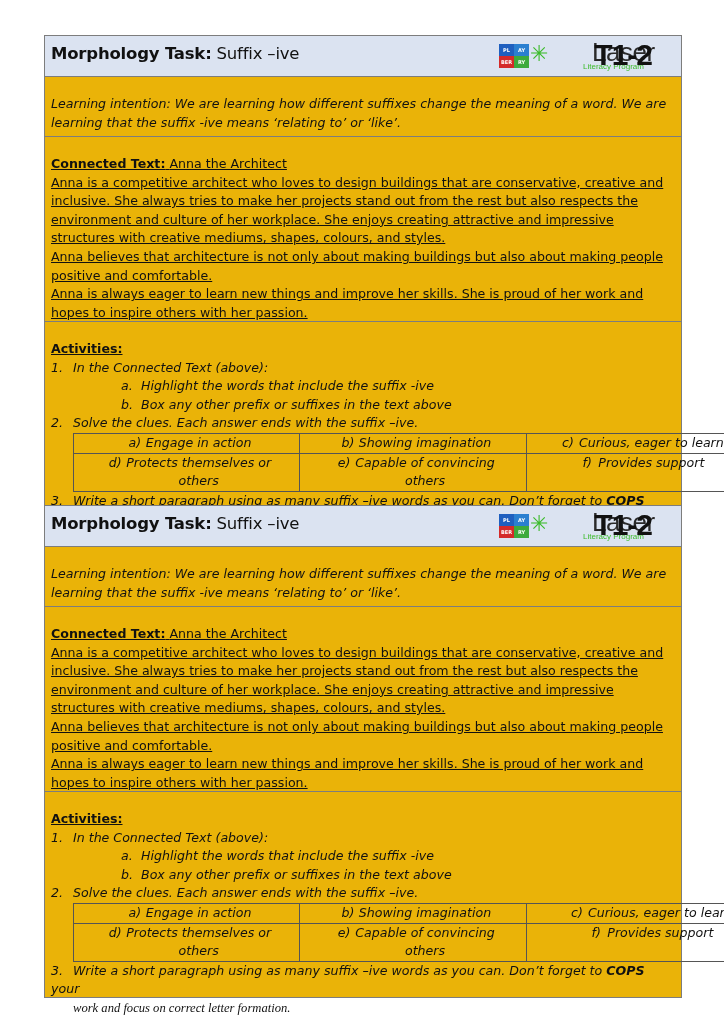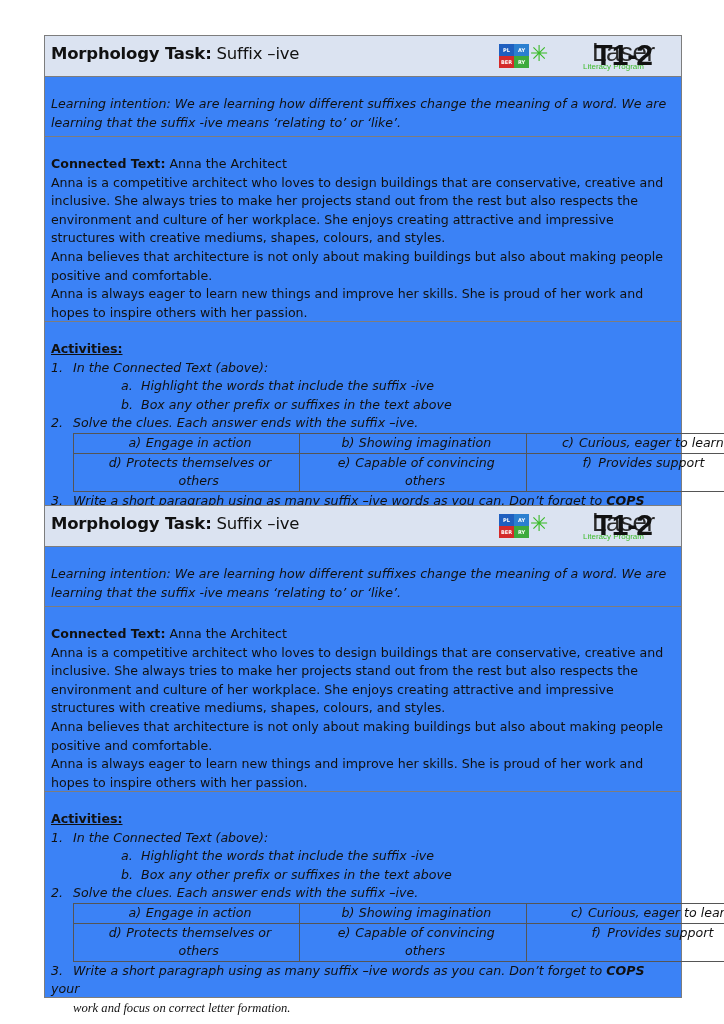--- a/index.html
+++ b/index.html
@@ -1,38 +1,38 @@
 <!DOCTYPE html>
 <html><head>
 <meta charset="utf-8">
 <style>
   html, body { margin: 0; padding: 0; background: #ffffff; }
   body { width: 724px; height: 1024px; position: relative; overflow: hidden;
          font-family: "DejaVu Sans", sans-serif; color: #111; }
-  .card { position: absolute; left: 44px; width: 636px; border: 1px solid #7d7d7d; background: #3b82f6; }
+  .card { position: absolute; left: 44px; width: 636px; border: 1px solid #7d7d7d; background: #eab308; }
   .card.c1 { top: 35px; }
   .card.c2 { top: 505px; }
   .hdr { height: 40px; background: #dbe3f1; border-bottom: 1px solid #7d7d7d; position: relative; }
   .hdr-title { position: absolute; left: 6px; top: 8px; font-size: 16.5px; white-space: nowrap; letter-spacing: -0.2px; }
   .hdr-title b { font-weight: bold; }
   .logo { position: absolute; right: 12px; top: 4px; height: 32px; width: 170px; }
   .puzzle { position: absolute; left: 0; top: 4px; width: 30px; height: 24px; }
   .puzzle span { position: absolute; width: 15px; height: 12px; font-size: 5px; color: #fff; font-weight: bold; line-height: 12px; text-align: center; }
   .p1 { left: 0; top: 0; background: #1f5fbf; }
   .p2 { left: 15px; top: 0; background: #2a7fd0; }
   .p3 { left: 0; top: 12px; background: #d42a2a; }
   .p4 { left: 15px; top: 12px; background: #3daa3d; }
   .star { position: absolute; left: 31px; top: 2px; font-size: 22px; color: #3bbb2a; line-height: 24px; }
   .laser { position: absolute; left: 52px; top: -3px; font-size: 26px; color: #2a2a2a; font-family: "Liberation Sans", sans-serif; letter-spacing: -0.5px; margin-left: 41px; }
   .litprog { position: absolute; left: 56px; top: 22px; font-size: 8px; color: #3bbb2a; font-family: "Liberation Sans", sans-serif; white-space: nowrap; padding-left: 28px; }
   .t12 { position: absolute; right: 17px; top: -2px; font-size: 30px; font-weight: bold; color: #111; font-family: Liberation Sans, sans-serif; letter-spacing: -1px; }
   .sec { border-bottom: 1px solid #7d7d7d; padding: 18px 6px 2px 6px; font-size: 12.6px; line-height: 18.6px; }
   .sec:last-child { border-bottom: none; }
   .intent { font-style: italic; height: 39px; }
-  .ctext { height: 164px; }
+  .ctext { height: 164px; text-decoration: underline; }
   .ctext p { margin: 0; }
   .act { height: 185px; font-style: italic; }
   .act .heading { font-style: normal; font-weight: bold; text-decoration: underline; }
   .act .num { display: inline-block; width: 22px; }
   .act .sub { padding-left: 70px; }
   .act .sub .letter { display: inline-block; width: 20px; }
   .act .wrapline { padding-left: 22px; font-family: Liberation Serif, serif; }
   table.clues { margin-left: 22px; border-collapse: collapse; width: 680px; font-style: italic; font-size: 12.6px; text-align: center; }
   table.clues td { border: 1px solid #555; padding: 0 6px 0 8px; vertical-align: top; line-height: 18.6px; width: 33.3%; }
   table.clues td .letter { display: inline-block; width: 22px; }

